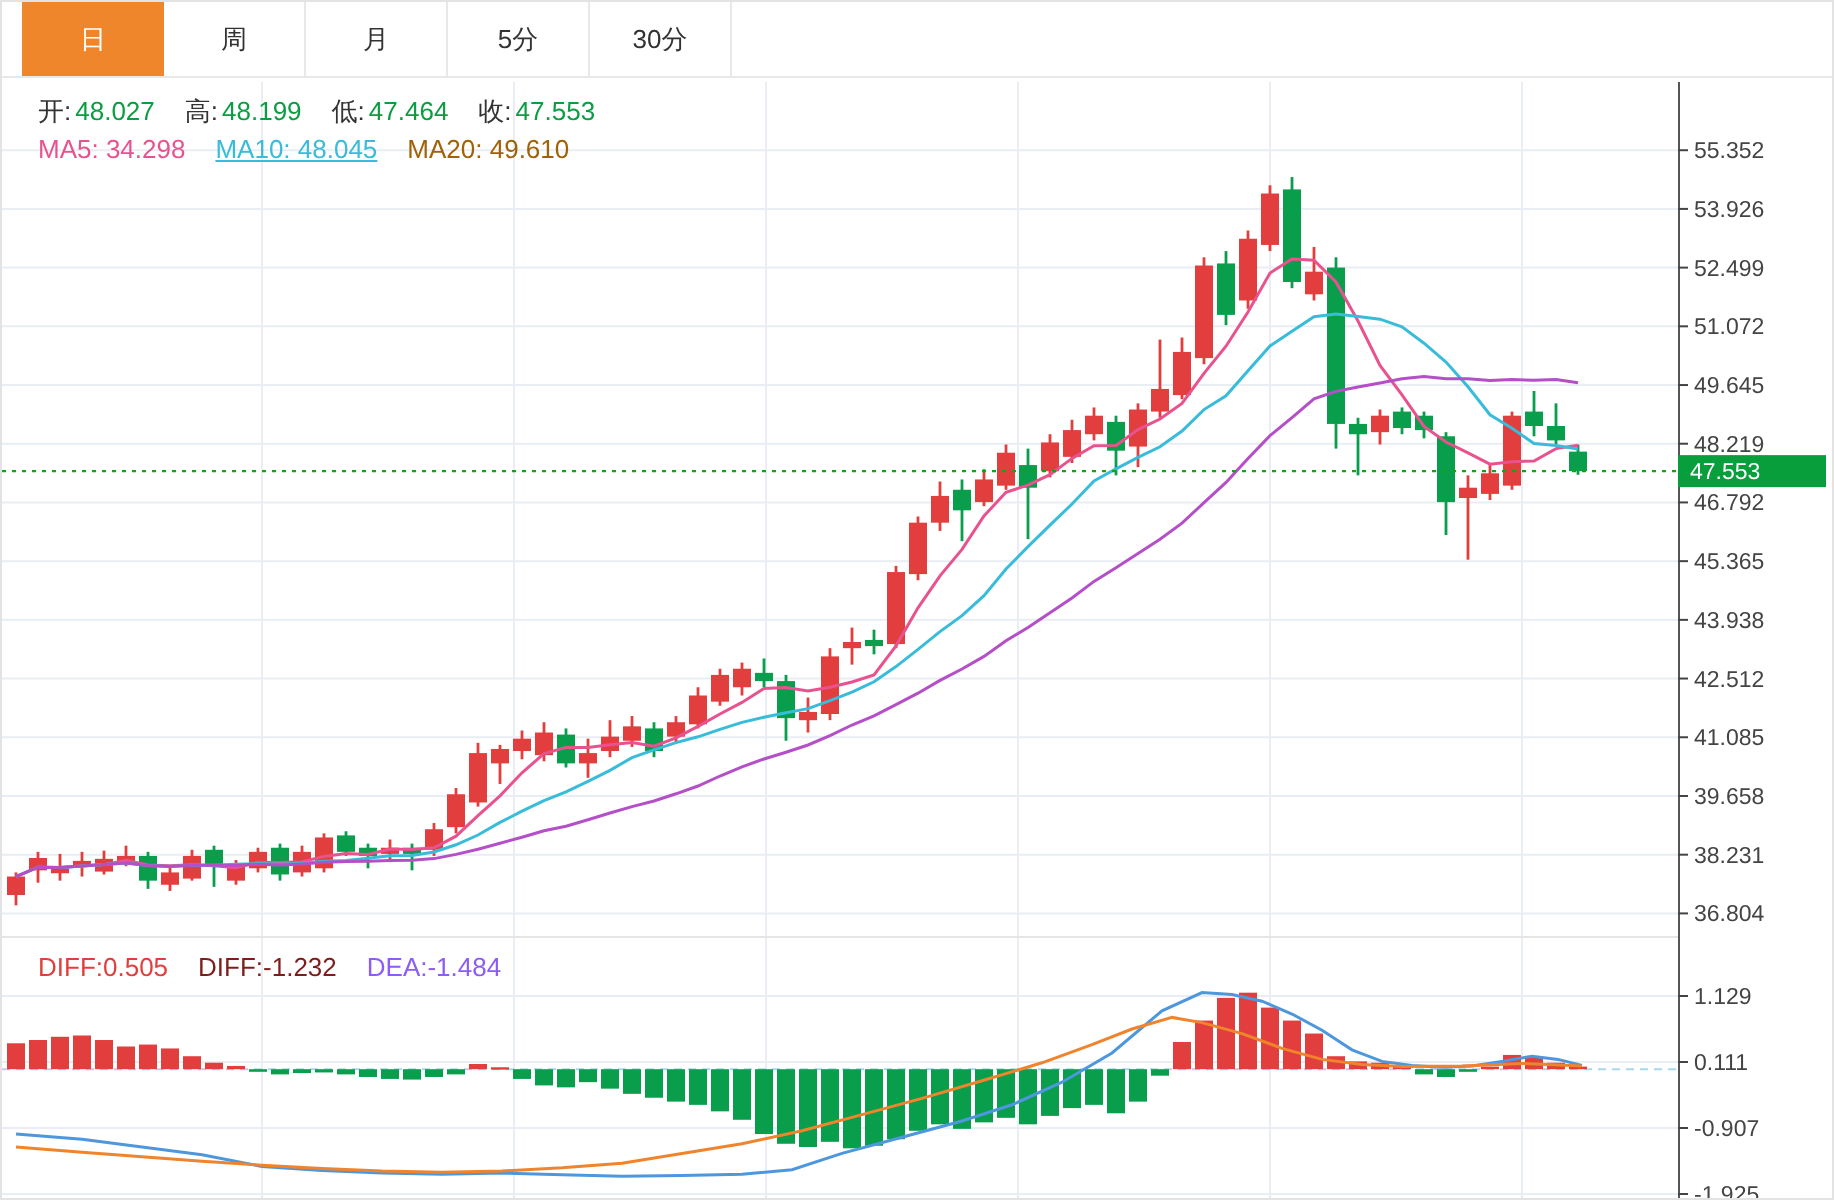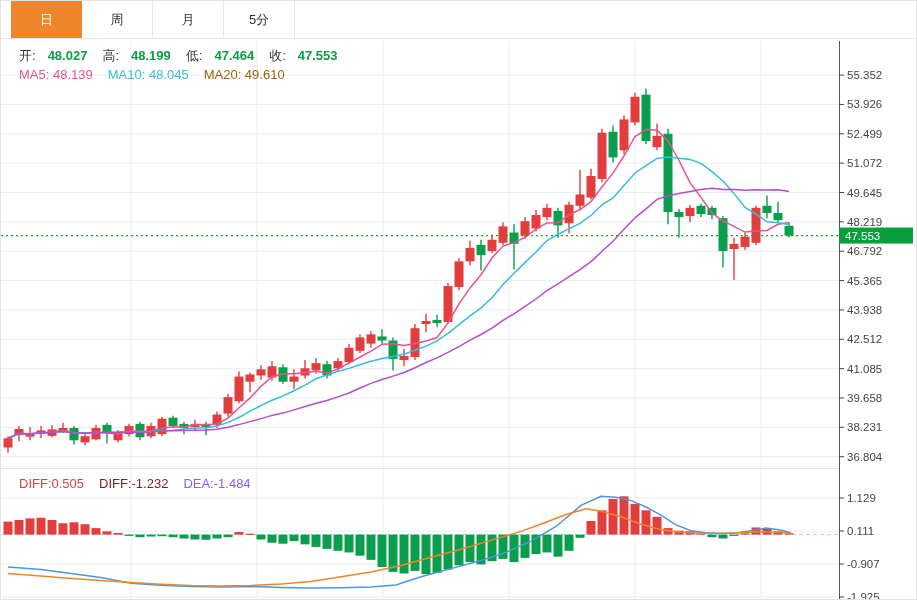--- a/index.html
+++ b/index.html
@@ -16,38 +16,39 @@
   .tab{
     width:71px;height:37px;line-height:37px;text-align:center;
     font-size:13px;color:#333;border-right:1px solid #e8e8e8;
     box-sizing:border-box;cursor:pointer;background:#fff;
   }
   .tab:first-child{border-left:1px solid #e8e8e8;}
   .tab.active{background:#f0862b;color:#fff;border-color:#f0862b;}
   .legend{position:absolute;font-size:13px;white-space:nowrap;z-index:2;}
   .legend .item{margin-right:15px;}
   .legend .lbl{color:#333;}
-  .legend .val{margin-left:12px;font-weight:bold;}
+  .legend .val{margin-left:2px;}
   #legend-ohlc{top:46px;left:18px;}
   #legend-ma{top:66px;left:18px;}
   #legend-macd{top:475px;left:18px;}
   #chart{position:absolute;top:0;left:0;z-index:1;}
 </style>
 </head>
 <body>
 
 <div class="window">
   <div class="tabbar" id="tabbar">
       <div class="tab active">日</div>
       <div class="tab">周</div>
       <div class="tab">月</div>
       <div class="tab">5分</div>
+      <div class="tab">30分</div>
     </div>
   <div class="legend" id="legend-ohlc"><span class="item"><span class="lbl">开:</span><span class="val" style="color: rgb(10, 158, 67);">48.027</span></span><span class="item"><span class="lbl">高:</span><span class="val" style="color: rgb(10, 158, 67);">48.199</span></span><span class="item"><span class="lbl">低:</span><span class="val" style="color: rgb(10, 158, 67);">47.464</span></span><span class="item"><span class="lbl">收:</span><span class="val" style="color: rgb(10, 158, 67);">47.553</span></span></div>
-  <div class="legend" id="legend-ma"><span class="item" style="color: rgb(232, 83, 143);">MA5: 48.139</span><span class="item" style="color: rgb(56, 188, 217);">MA10: 48.045</span><span class="item" style="color: #a16207;">MA20: 49.610</span></div>
+  <div class="legend" id="legend-ma"><span class="item" style="color: rgb(232, 83, 143);">MA5: 34.298</span><span class="item" style="color: rgb(56, 188, 217); text-decoration: underline;">MA10: 48.045</span><span class="item" style="color: #a16207;">MA20: 49.610</span></div>
   <div class="legend" id="legend-macd"><span class="item" style="color: rgb(226, 62, 62);">DIFF:0.505</span><span class="item" style="color: #7f1d1d;">DIFF:-1.232</span><span class="item" style="color: #8b5cf6;">DEA:-1.484</span></div>
   <svg id="chart" width="917" height="600">
       <line x1="0" y1="74.11199600000009" x2="838" y2="74.11199600000009" stroke="#e9eef5" stroke-width="1"></line>
       <line x1="0" y1="103.449094" x2="838" y2="103.449094" stroke="#e9eef5" stroke-width="1"></line>
       <line x1="0" y1="132.80676499999998" x2="838" y2="132.80676499999998" stroke="#e9eef5" stroke-width="1"></line>
       <line x1="0" y1="162.16443599999997" x2="838" y2="162.16443599999997" stroke="#e9eef5" stroke-width="1"></line>
       <line x1="0" y1="191.52210699999995" x2="838" y2="191.52210699999995" stroke="#e9eef5" stroke-width="1"></line>
       <line x1="0" y1="220.859205" x2="838" y2="220.859205" stroke="#e9eef5" stroke-width="1"></line>
       <line x1="0" y1="250.21687599999998" x2="838" y2="250.21687599999998" stroke="#e9eef5" stroke-width="1"></line>
       <line x1="0" y1="279.574547" x2="838" y2="279.574547" stroke="#e9eef5" stroke-width="1"></line>

